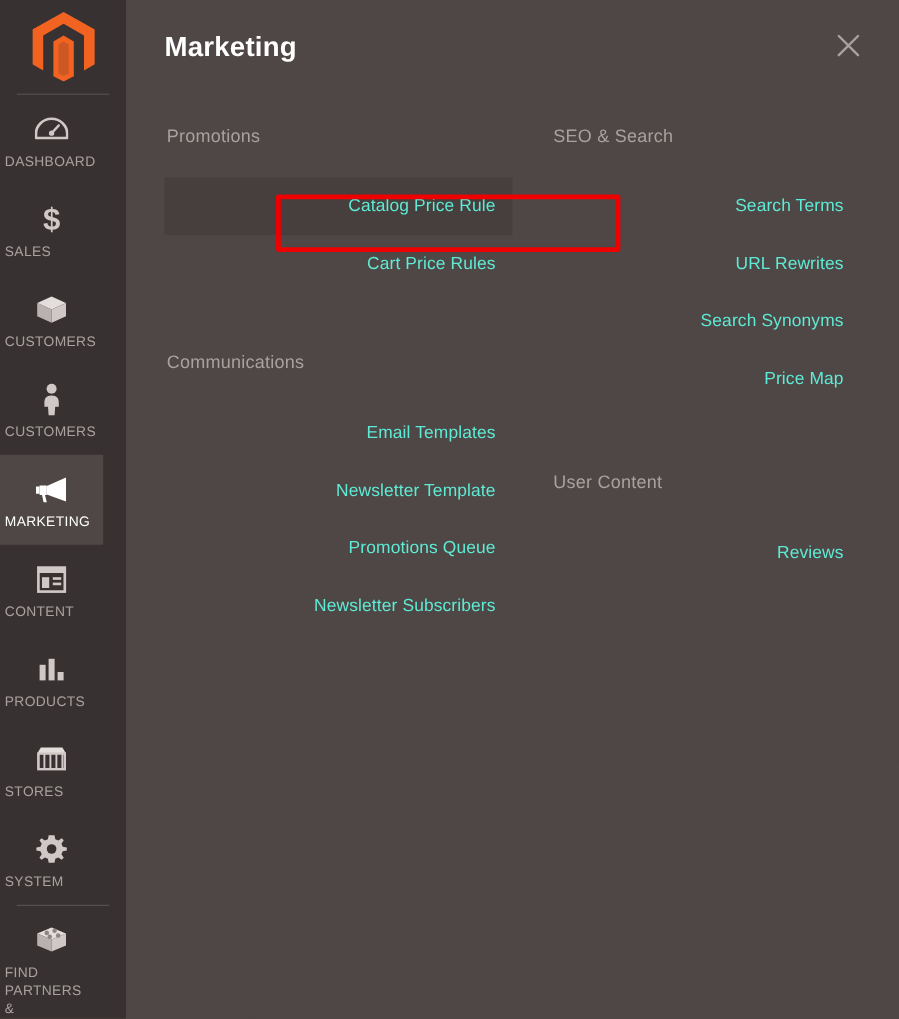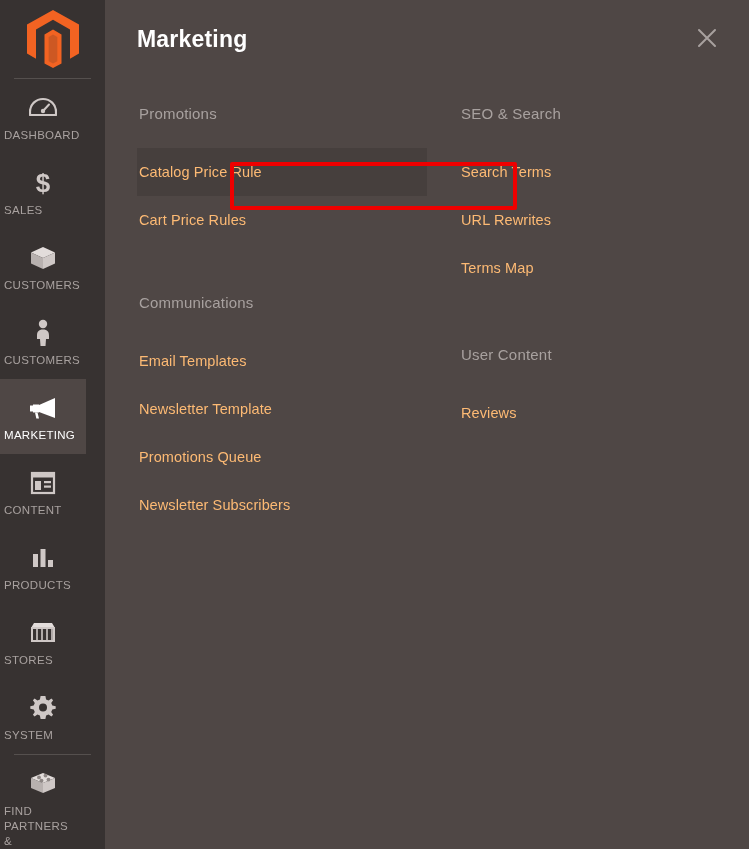--- a/index.html
+++ b/index.html
@@ -124,26 +124,27 @@
     color: #a8a19f;
     font-weight: normal;
     letter-spacing: 0.2px;
     padding: 0 0 0 2px;
     margin-bottom: 26px;
   }
 
   .menu-link {
     display: block;
     text-decoration: none;
-    color: #fdba74;
+    color: #5eead4;
     font-size: 14.5px;
     line-height: 18px;
     padding: 15px 14px 15px 2px;
     margin: 0 0 0 0;
     letter-spacing: 0.1px;
+    text-align: right;
   }
   .menu-link.hovered {
     background: #463f3d;
   }
 
   .spacer-groupgap { height: 50px; }
   .spacer-groupgap-right { height: 54px; }
 
   
   #highlight-box {
@@ -347,21 +348,24 @@
 
         <div class="group">
           <div class="group-title">SEO &amp; Search</div>
           <a class="menu-link" href="#">
             <span>Search Terms</span>
           </a>
           <a class="menu-link" href="#">
             <span>URL Rewrites</span>
           </a>
           <a class="menu-link" href="#">
-            <span>Terms Map</span>
+            <span>Search Synonyms</span>
+          </a>
+          <a class="menu-link" href="#">
+            <span>Price Map</span>
           </a>
         </div>
 
         <div class="spacer-groupgap-right"></div>
 
         <div class="group">
           <div class="group-title">User Content</div>
           <a class="menu-link" href="#">
             <span>Reviews</span>
           </a>

